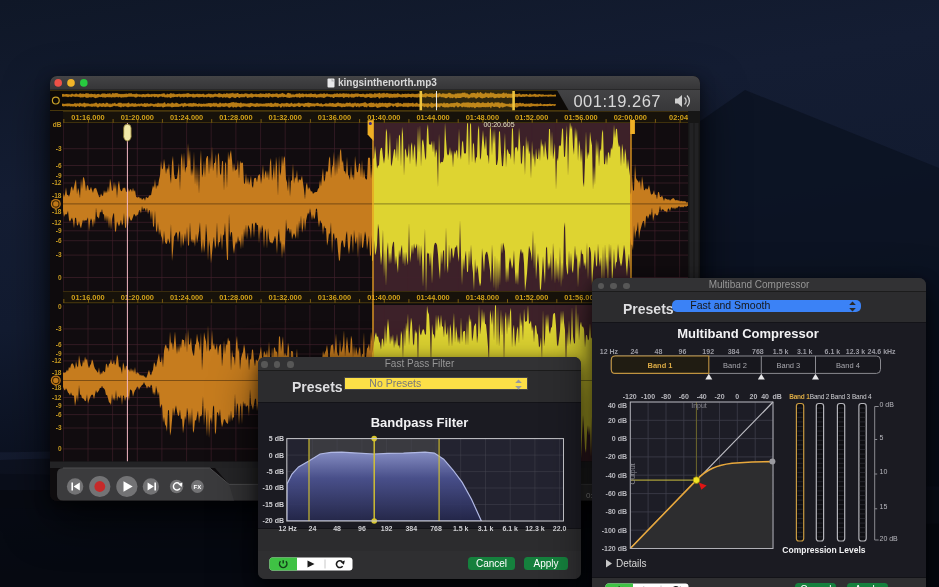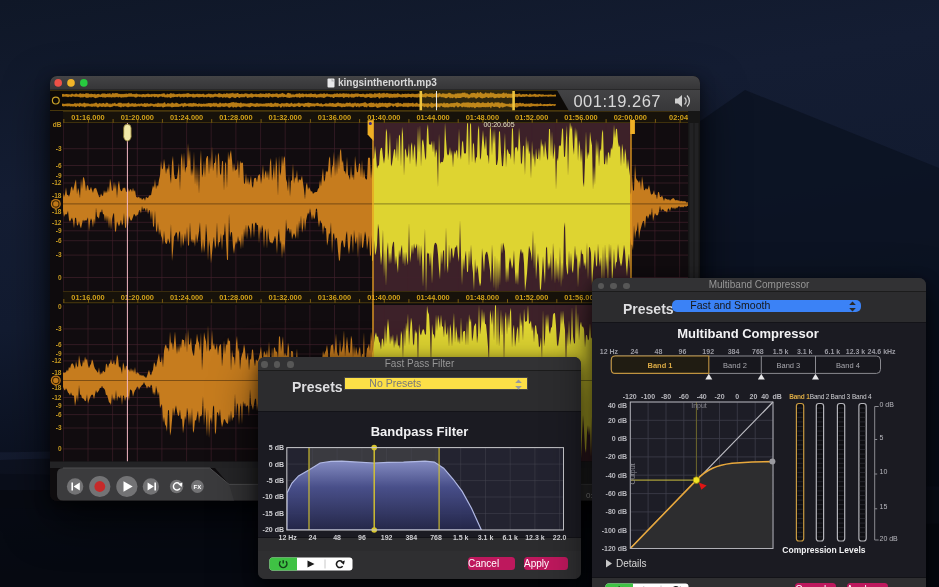--- a/index.html
+++ b/index.html
@@ -10,22 +10,22 @@
 .dlg { background:#2c2c2e; overflow:hidden; }
 #bpwin { left:258px; top:308.5px; width:323px; height:222.5px; }
 #cpwin { left:592px; top:230px; width:334px; height:325px; }
 .dtitle { position:absolute; left:0; top:0; right:0; height:14px; background:#323234; border-bottom:1px solid #1c1c1c;
  color:#969696; font-size:10px; text-align:center; line-height:14px; }
 .dots span { position:absolute; top:4.5px; width:6.5px; height:6.5px; border-radius:50%; background:#575757; }
 .prow { position:absolute; left:0; right:0; background:#2c2c2e; }
 .plabel { position:absolute; color:#dedee0; font-size:14px; font-weight:bold; }
 .dcontent { position:absolute; left:0; right:0; background:#1b1b22; border-top:1px solid #131318; border-bottom:1px solid #131318; }
 .bbar { position:absolute; left:0; right:0; bottom:0; background:#2f2f31; }
-.btn { position:absolute; height:13.5px; background:#be185d; border-radius:3.5px; color:#ffffff; font-size:10px;
- line-height:13.5px; }
+.btn { position:absolute; height:13.5px; background:#15803d; border-radius:3.5px; color:#ffffff; font-size:10px;
+ text-align:center; line-height:13.5px; }
 .ddark { position:absolute; background:#fde047; border:1px solid #46464a; border-radius:1px; color:#78787c;
  font-size:10.5px; line-height:11px; padding-left:24px; }
 .dlight { position:absolute; background:#3b82f6; border-radius:5px; color:#161616; font-size:10.5px;
  line-height:11px; padding-left:18px; }
 </style></head>
 <body>
 <div id="desk">
 <svg width="939" height="587" style="position:absolute;inset:0">
 <polygon points="630,170 745,90 939,168 939,330 630,330" fill="#0c1322" opacity="0.85"></polygon>
 <rect x="630" y="280" width="309" height="307" fill="#0a0f1b" opacity="0.55"></rect>
@@ -328,21 +328,21 @@
       <span style="left:29.2px"></span>
     </div>
   <div class="prow" style="top:15px;height:26.5px">
     <div class="plabel" style="left:34px;top:7px">Presets</div>
     <div class="ddark" style="left:86.3px;top:5.7px;width:183.5px;height:12.9px">No Presets
       <svg width="9" height="11" viewBox="0 0 9 11" style="position:absolute;right:4px;top:1px">
           <polygon points="4.5,0.5 7.8,4 1.2,4" fill="#9a9a9e"></polygon>
           <polygon points="4.5,10.5 7.8,7 1.2,7" fill="#9a9a9e"></polygon>
         </svg></div>
   </div>
-  <div class="dcontent" style="top:54px;height:127px"><svg width="323" height="152.5" viewBox="0 0 323 152.5" font-family="Liberation Sans, sans-serif">
+  <div class="dcontent" style="top:45px;height:127px"><svg width="323" height="152.5" viewBox="0 0 323 152.5" font-family="Liberation Sans, sans-serif">
 <defs>
 <linearGradient id="bpfill" x1="0" y1="0" x2="0" y2="1">
 <stop offset="0" stop-color="#8890c8" stop-opacity="0.95"></stop>
 <stop offset="0.38" stop-color="#4a5190" stop-opacity="0.92"></stop>
 <stop offset="1" stop-color="#23264a" stop-opacity="0.92"></stop>
 </linearGradient>
 <clipPath id="bpclip">
             <rect x="28.8" y="35.6" width="276.7" height="82.4"></rect>
           </clipPath>
 </defs>

